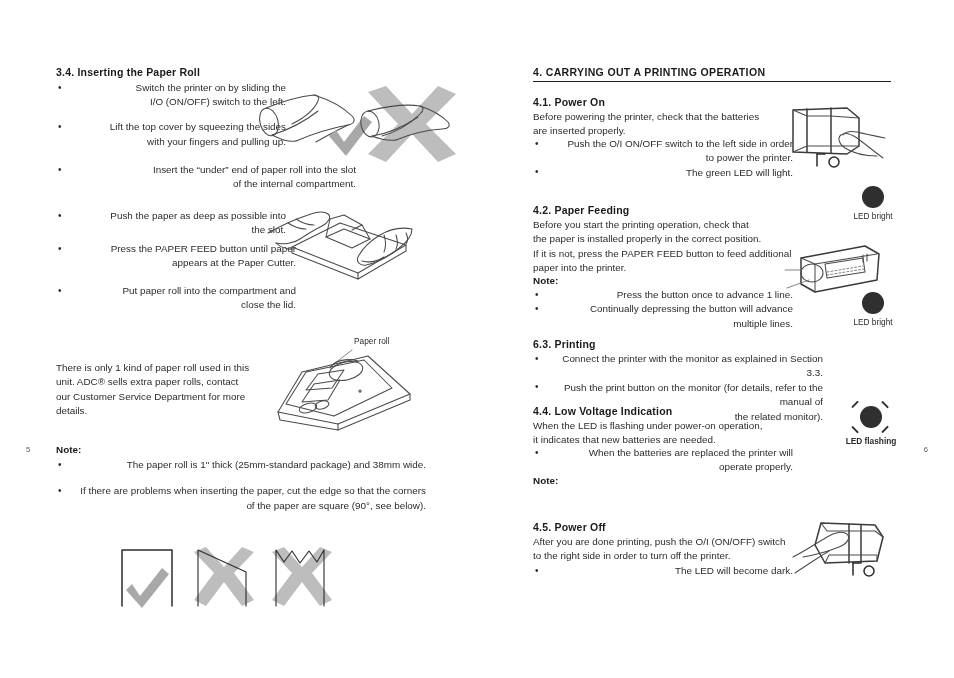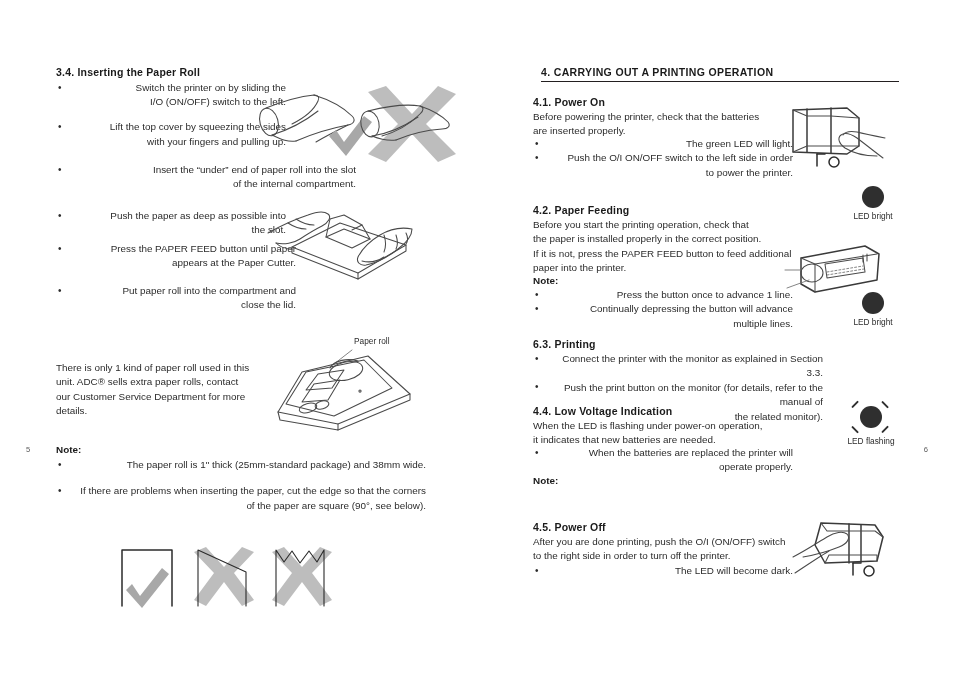--- a/index.html
+++ b/index.html
@@ -251,29 +251,29 @@
         <path class="gx" d="M8 6 L20 1 L38 21 L56 1 L68 6 L48 27 L68 54 L56 60 L38 36 L20 60 L8 54 L28 27 Z"></path>
         <path class="ln-d" d="M12 60 L12 4 L20 16 L28 5 L36 17 L45 5 L53 16 L60 4 L60 60" style="stroke-width:1.1;"></path>
       </svg>
     </div>
 
     <div class="pnum" style="left:26px;">5</div>
   </div>
 
   <div class="col col-right">
 
-    <h1 class="h-main abs" style="left:56px; top:66px; width:358px;margin-left:8px;">4. CARRYING OUT A PRINTING OPERATION</h1>
+    <h1 class="h-main abs" style="left:56px; top:66px; width:358px;">4. CARRYING OUT A PRINTING OPERATION</h1>
 
     <h2 class="h-sec abs" style="left:56px; top:96px;">4.1. Power On</h2>
     <p class="body-t abs" style="left:56px; top:110px; width:250px; white-space:pre-line;">Before powering the printer, check that the batteries
 are inserted properly.</p>
     <ul class="bl abs" style="left:56px; top:137px; width:260px;">
-      <li>The green LED will light.</li>
       <li style="white-space:pre-line;">Push the O/I ON/OFF switch to the left side in order
 to power the printer.</li>
+      <li>The green LED will light.</li>
     </ul>
 
     <h2 class="h-sec abs" style="left:56px; top:204px;">4.2. Paper Feeding</h2>
     <p class="body-t abs" style="left:56px; top:218px; width:270px; white-space:pre-line;">Before you start the printing operation, check that
 the paper is installed properly in the correct position.
 If it is not, press the PAPER FEED button to feed additional
 paper into the printer.</p>
     <div class="note-lbl abs" style="left:56px; top:275px;">Note:</div>
     <ul class="bl abs" style="left:56px; top:288px; width:260px;">
       <li>Press the button once to advance 1 line.</li>
@@ -352,21 +352,21 @@
     </div>
 
     <div class="abs" style="left:358px; top:406px; width:72px; text-align:center;">
       <div class="abs" style="left:25px; top:0; width:22px; height:22px;">
         <div class="led-dot"></div>
         <div class="ray" style="left:-6px;  top:-6px;  transform:rotate(45deg);"></div>
         <div class="ray" style="left:24px;  top:-6px;  transform:rotate(-45deg);"></div>
         <div class="ray" style="left:-6px;  top:19px;  transform:rotate(-45deg);"></div>
         <div class="ray" style="left:24px;  top:19px;  transform:rotate(45deg);"></div>
       </div>
-      <div class="cap" style="margin-top:30px;">LED flashing</div>
+      <div class="cap" style="margin-top:30px;font-weight:bold;">LED flashing</div>
     </div>
 
     <div class="abs" style="left:314px; top:517px;">
       <svg width="100" height="60" viewBox="0 0 100 60">
         <path class="ln-d" d="M30 6 L84 8 L92 20 L86 44 L34 46 L24 28 Z" style="stroke:#3a3a3a;"></path>
         <path class="ln-d" d="M58 7 L58 46" style="stroke:#3a3a3a;"></path>
         <path class="ln-d" d="M70 8 L70 45" style="stroke:#3a3a3a;"></path>
         <path class="ln" d="M30 6 L36 14 L84 14 L92 20"></path>
         <path class="ln" d="M34 46 L38 38 L86 38 L86 44"></path>
 

